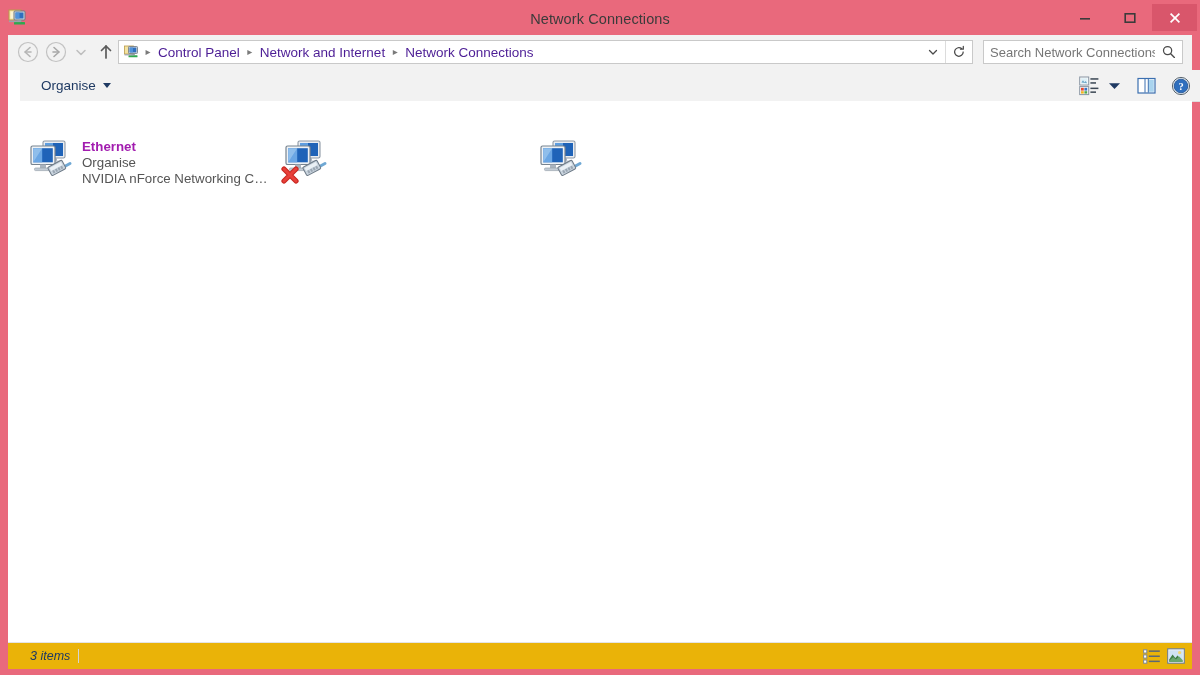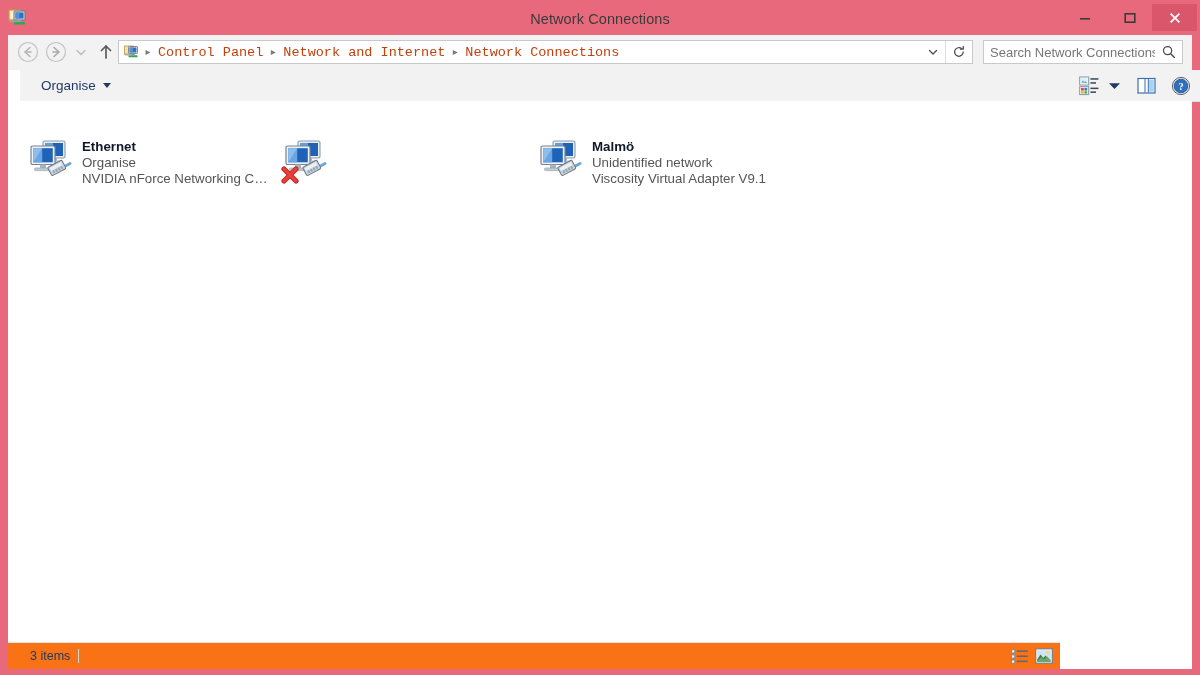--- a/index.html
+++ b/index.html
@@ -105,25 +105,24 @@
     display: flex;
     align-items: center;
   }
   #crumb-icon {
     margin-left: 5px;
     width: 16px; height: 16px;
     flex: 0 0 auto;
   }
   .crumb {
     font-size: 13.5px;
-    color: #c2410c;
+    color: #4c1d95;
     padding: 0 2px;
     white-space: nowrap;
     cursor: default;
-    font-family: Liberation Mono, monospace;
   }
   .crumb-sep {
     flex: 0 0 auto;
     width: 16px;
     text-align: center;
     color: #7a7a7a;
     font-size: 10px;
     line-height: 22px;
     user-select: none;
   }
@@ -235,21 +234,21 @@
   .conn-icon-wrap {
     position: relative;
     width: 48px; height: 48px;
     flex: 0 0 auto;
     margin-right: 8px;
   }
   .conn-text { padding-top: 2px; }
   .conn-name {
     font-size: 13.3px;
     font-weight: bold;
-    color: #0f172a;
+    color: #a21caf;
     line-height: 16px;
     white-space: nowrap;
   }
   .conn-status {
     font-size: 13.3px;
     color: #555555;
     line-height: 16px;
     white-space: nowrap;
   }
   .conn-device {
@@ -259,24 +258,25 @@
     white-space: nowrap;
     max-width: 190px;
     overflow: hidden;
     text-overflow: ellipsis;
   }
 
   
   #statusbar {
     position: absolute;
     left: 0; bottom: 0;
-    width: 1052px;
+    width: 1184px;
     height: 26px;
-    background: #f97316;
+    background: #eab308;
     border-top: 1px solid #e4e4e4;
+    font-style: italic;
   }
   #status-count {
     position: absolute;
     left: 22px; top: 0;
     line-height: 26px;
     font-size: 12.5px;
     color: #1f3a63;
     white-space: nowrap;
   }
   #status-divider {
@@ -542,25 +542,20 @@
             <g transform="translate(21.5,30.5) rotate(-28)">
               <rect x="0" y="0" width="16" height="9.5" rx="1.2" fill="#c9d4de" stroke="#6d7a87" stroke-width="1"></rect>
               <rect x="1.6" y="1.5" width="12.8" height="3.2" fill="#eaf0f5"></rect>
               <rect x="2.6" y="5.2" width="2" height="3" fill="#9aa6b2"></rect>
               <rect x="5.6" y="5.2" width="2" height="3" fill="#9aa6b2"></rect>
               <rect x="8.6" y="5.2" width="2" height="3" fill="#9aa6b2"></rect>
               <rect x="11.6" y="5.2" width="2" height="3" fill="#9aa6b2"></rect>
             </g>
           </svg>
         </div>
-        <div class="conn-text">
-          <div class="conn-name">Malmö</div>
-          <div class="conn-status">Unidentified network</div>
-          <div class="conn-device">Viscosity Virtual Adapter V9.1</div>
-        </div>
       </div>
     </div>
 
     <div id="statusbar">
       <div id="status-count">3 items</div>
       <div id="status-divider"></div>
 
       <button class="viewbtn" id="view-details-btn">
         <svg width="18" height="15" viewBox="0 0 18 15">
           <rect x="0.6" y="0.8" width="3.2" height="3.2" fill="#ffffff" stroke="#7d8795" stroke-width="1"></rect>

